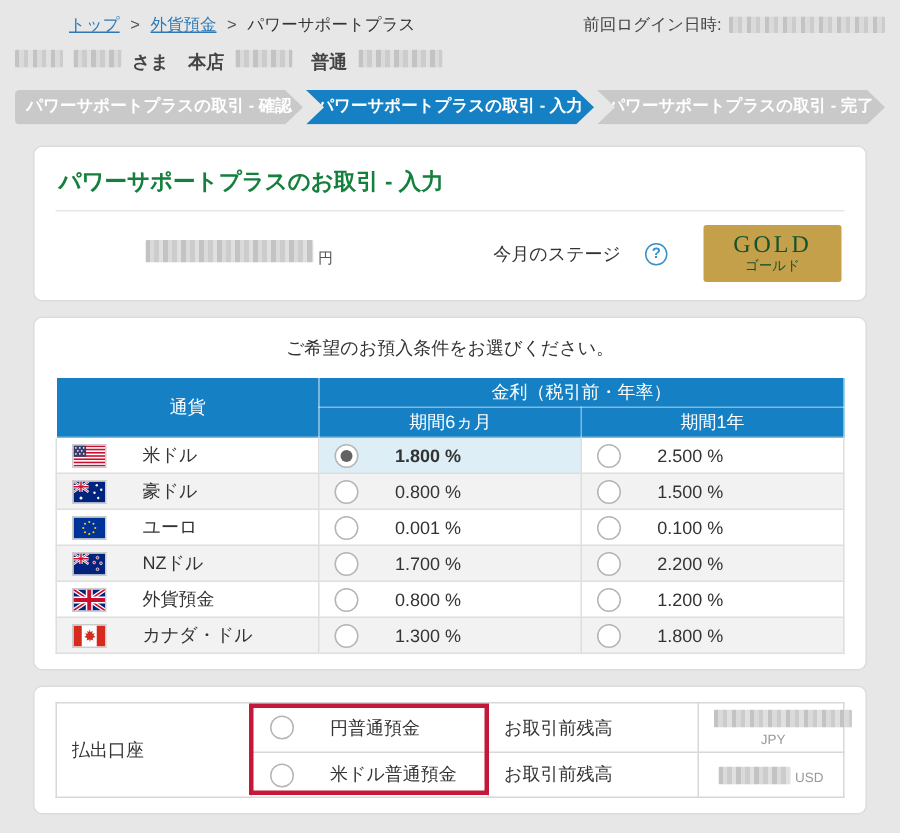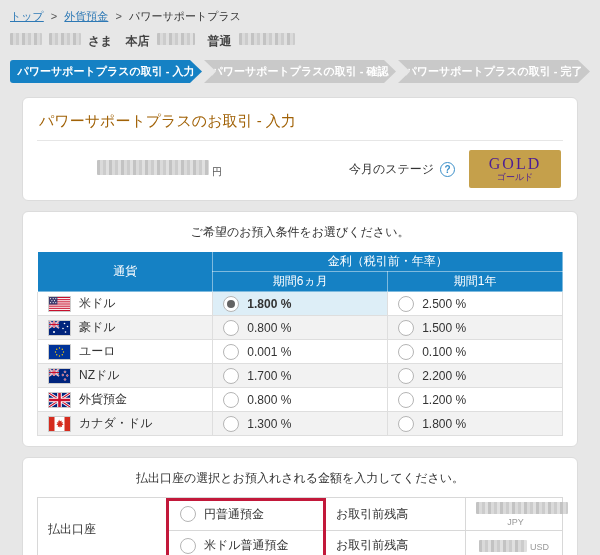--- a/index.html
+++ b/index.html
@@ -12,66 +12,66 @@
     background:#e7e7e7; color:var(--txt);
     font-family:"Liberation Sans","DejaVu Sans",sans-serif; font-size:12px;
   }
   .blur{
     display:inline-block; height:12px; vertical-align:middle; border-radius:1px;
     background:
       repeating-linear-gradient(90deg,#c3c3c3 0 3px,#dadada 3px 6px,#cccccc 6px 9px,#e0e0e0 9px 12px),
       repeating-linear-gradient(0deg,rgba(255,255,255,.4) 0 3px,rgba(0,0,0,.06) 3px 6px);
   }
   
-  .topbar{display:flex; justify-content:space-between; align-items:center; padding:9px 10px 0 10px; font-size:11px;}
+  .topbar{display:flex; justify-content:space-between; align-items:center; padding:9px 10px 0 10px; font-size:11px;margin-left:36px;}
   .breadcrumb a{color:#2e79b5; text-decoration:underline; cursor:pointer;}
   .breadcrumb .sep{margin:0 4px; color:#555;}
   .login-info{color:#444; display:flex; align-items:center; gap:5px;}
   .userline{display:flex; gap:7px; padding:9px 10px 0 10px; font-size:12px; font-weight:bold; color:#444;}
   
   .steps{display:flex; margin:10px 10px 0 10px;}
   .step{
     flex:1; height:23px; line-height:23px; text-align:center; color:#fff;
     font-size:11px; font-weight:bold; background:#c9c9c9; margin-right:2px;
     clip-path:polygon(0 0,calc(100% - 12px) 0,100% 50%,calc(100% - 12px) 100%,0 100%,12px 50%);
   }
   .step:first-child{clip-path:polygon(0 0,calc(100% - 12px) 0,100% 50%,calc(100% - 12px) 100%,0 100%); border-radius:3px 0 0 3px;}
   .step:last-child{margin-right:0;}
   .step.active{background:var(--blue);}
   
   .card{background:#fff; border:1px solid var(--cardborder); border-radius:6px; margin:14px 22px 0 22px; padding:10px 14px;}
   .card.tight{margin-top:10px;}
-  h1{font-size:15px; font-weight:normal; color:#a16207; padding:4px 2px 9px 2px; border-bottom:1px solid #e6e6e6;}
+  h1{font-size:15px; font-weight:bold; color:#15803d; padding:4px 2px 9px 2px; border-bottom:1px solid #e6e6e6;}
   .title-body{display:flex; align-items:center; padding:9px 2px 2px 2px;}
   .balance-label{font-weight:bold; color:#444;}
   .balance-val{margin-left:58px; display:flex; align-items:baseline; gap:3px;}
   .unit{font-size:10px; color:#555;}
-  .stage{margin-left:auto; display:flex; align-items:center; gap:6px;}
+  .stage{margin-left:auto; display:flex; align-items:center; gap:16px;}
   .qicon{
     width:15px; height:15px; border:1px solid #3b8fc9; border-radius:50%; color:#3b8fc9;
     font-size:10px; font-weight:bold; display:inline-flex; align-items:center; justify-content:center; cursor:pointer;
   }
   .badge{
-    width:92px; height:38px; background:var(--gold); color:#4c1d95; border-radius:2px;
+    width:92px; height:38px; background:var(--gold); color:#14532d; border-radius:2px;
     display:flex; flex-direction:column; align-items:center; justify-content:center; margin-left:8px;
   }
   .badge-main{font-family:"Liberation Serif","DejaVu Serif",serif; font-size:16px; letter-spacing:2px; line-height:17px;}
   .badge-sub{font-size:9px; line-height:11px;}
   .intro{padding:2px 2px 10px 2px; color:#333;text-align:center;}
   
   table{width:100%; border-collapse:collapse; table-layout:fixed;}
   .rate-table th{
     background:var(--blue); color:#fff; font-size:12px; font-weight:normal; height:20px;
     border:1px solid rgba(255,255,255,.45); text-align:center;
   }
   .rate-table td{border:1px solid #dedede; height:24px; padding:0;}
   .rate-table tr.zebra td{background:var(--zebra);}
   .rate-table td.sel{background:var(--selcell);}
   .rate-table{border:1px solid #cfcfcf;}
-  .cellflex{display:flex; align-items:center; gap:8px; padding:2px 10px;}
+  .cellflex{display:flex; align-items:center; gap:24px; padding:2px 10px;}
   .cur-name{font-size:12px;}
   .flag{display:inline-flex; flex:none; line-height:0; border:1px solid #ccc;}
   .radio{
     width:16px; height:16px; border:1px solid #b5b5b5; border-radius:50%; background:#fff;
     display:inline-flex; align-items:center; justify-content:center; flex:none; cursor:pointer;
   }
   .radio.checked::after{content:""; width:8px; height:8px; border-radius:50%; background:#636363;}
   .val.bold{font-weight:bold;}
   
   .tbl-wrap{position:relative;}
@@ -86,35 +86,39 @@
 <body>
 
 <div class="topbar">
   <div class="breadcrumb">
     <a>トップ</a>
     <span class="sep">&gt;</span>
     <a>外貨預金</a>
     <span class="sep">&gt;</span>
     <span>パワーサポートプラス</span>
   </div>
+  <div class="login-info">
+    <span>前回ログイン日時:</span>
+    <span class="blur" style="width:104px;height:11px"></span>
+  </div>
 </div>
 
 <div class="userline">
   <span class="blur" style="width:32px"></span>
   <span class="blur" style="width:32px"></span>
   <span>さま</span>
   <span style="margin-left:6px">本店</span>
   <span class="blur" style="width:38px"></span>
   <span style="margin-left:6px">普通</span>
   <span class="blur" style="width:56px"></span>
 </div>
 
 <div class="steps">
+  <div class="step"><span>パワーサポートプラスの取引 - 確認</span></div>
   <div class="step active"><span>パワーサポートプラスの取引 - 入力</span></div>
-  <div class="step"><span>パワーサポートプラスの取引 - 確認</span></div>
   <div class="step"><span>パワーサポートプラスの取引 - 完了</span></div>
 </div>
 
 <div class="card">
   <h1>パワーサポートプラスのお取引 - 入力</h1>
   <div class="title-body">
     <span class="balance-val">
       <span class="blur" style="width:112px;height:15px"></span>
       <span class="unit">円</span>
     </span>
@@ -352,21 +356,20 @@
           <span class="radio"></span>
           <span class="val">1.800 %</span>
         </div>
           </td>
       </tr>
     </tbody>
   </table>
 </div>
 
 <div class="card tight">
-  <p class="intro">払出口座の選択とお預入れされる金額を入力してください。</p>
   <div class="tbl-wrap">
     <table class="form-table">
       <colgroup>
           <col style="width:130px">
           <col style="width:158px">
           <col style="width:140px">
           <col>
         </colgroup>
       <tbody>
           <tr>

